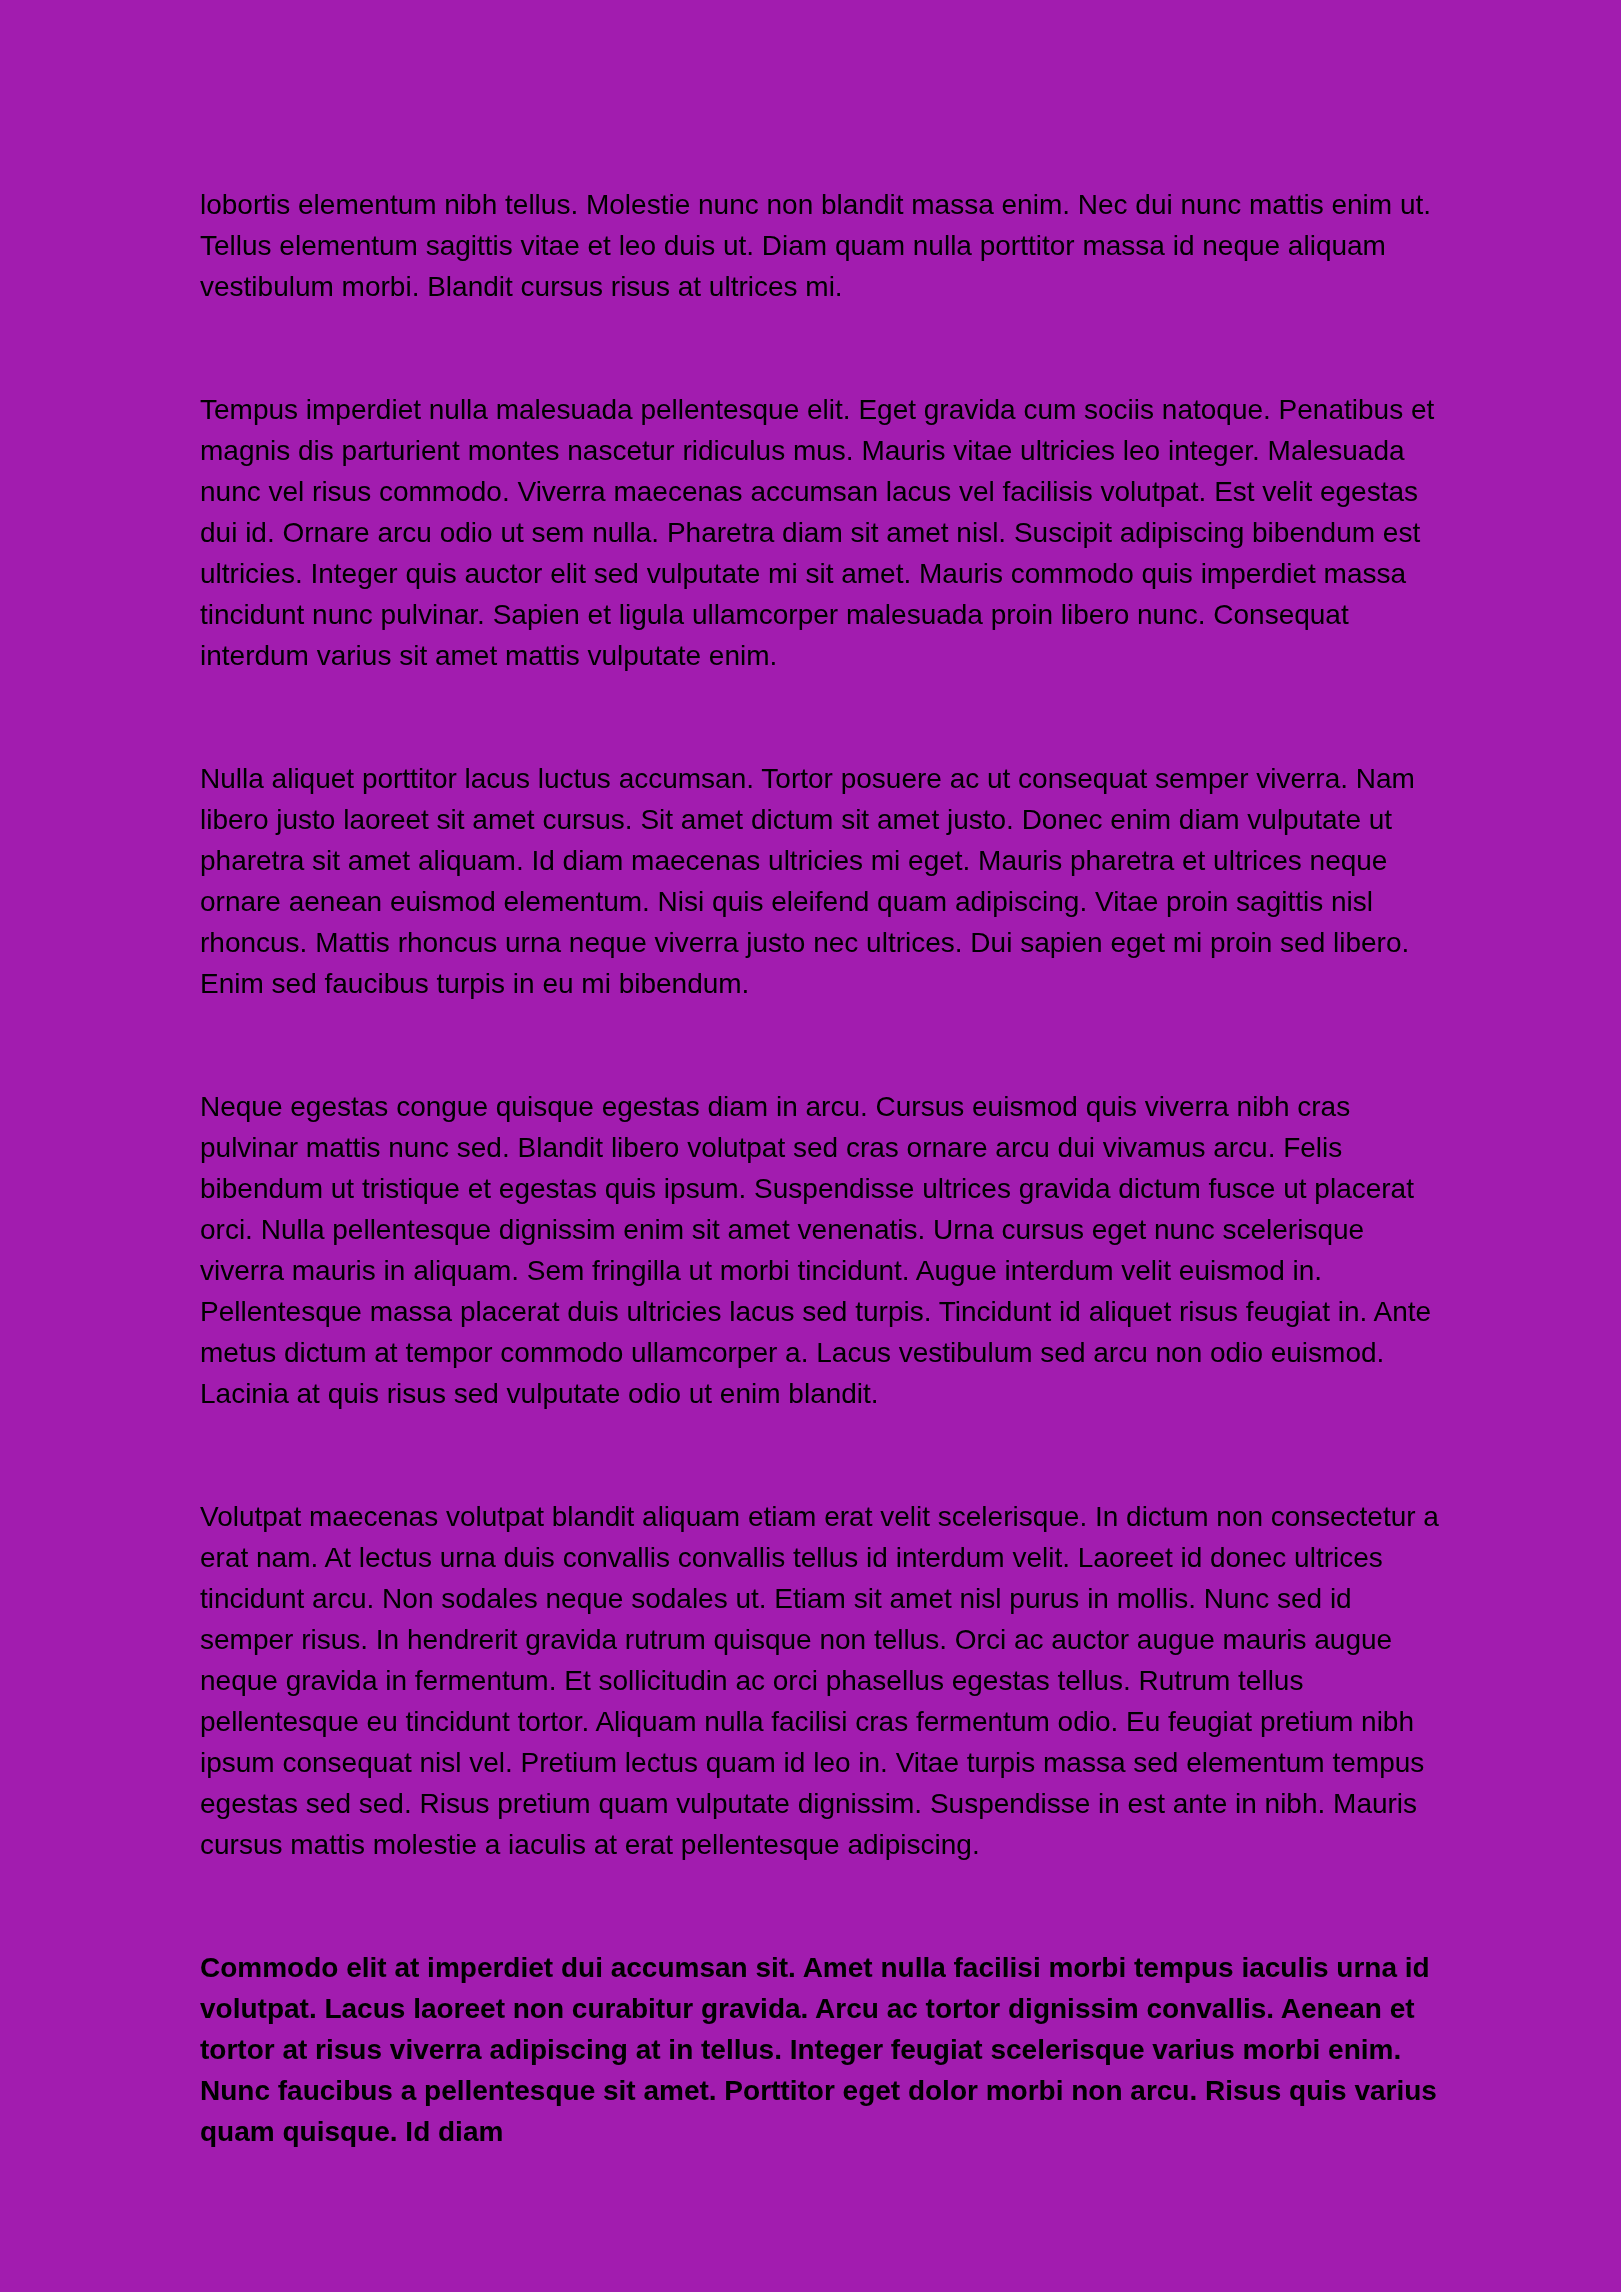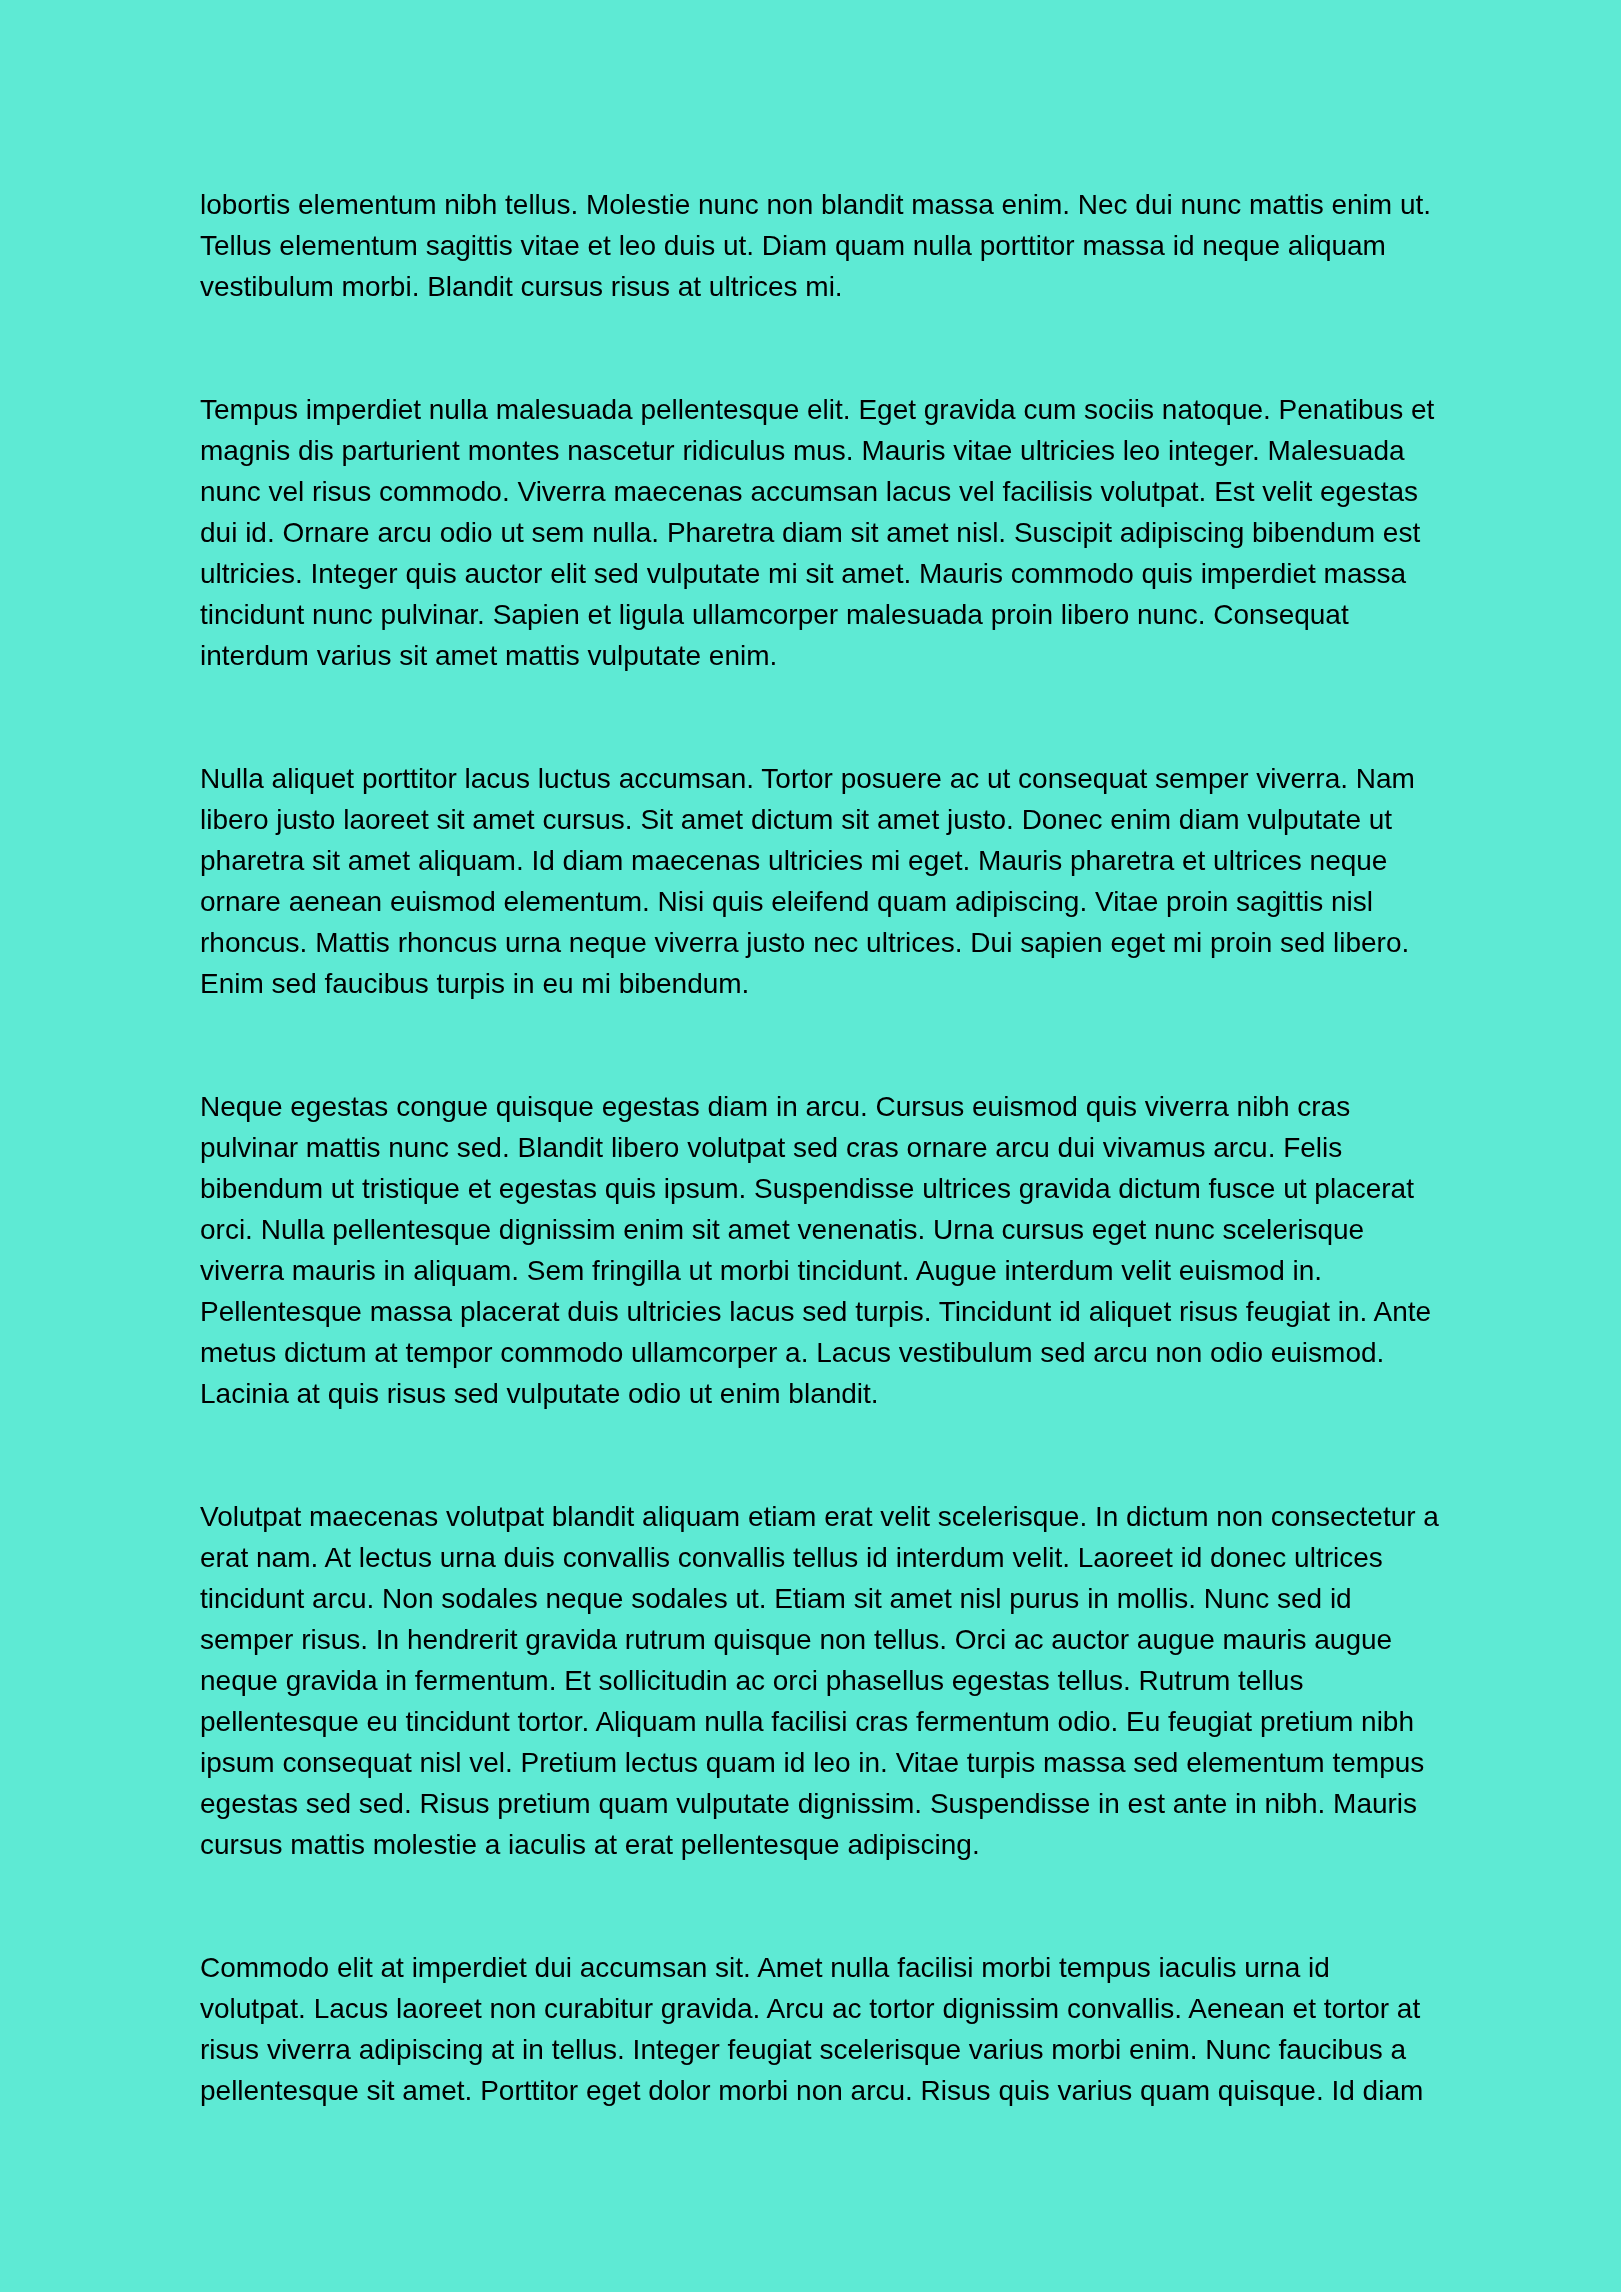--- a/index.html
+++ b/index.html
@@ -9,38 +9,39 @@
   body {
     width: 1621px;
     height: 2293px;
     background: #ffffff;
     overflow: hidden;
   }
   .page {
     position: relative;
     width: 1621px;
     height: 2293px;
-    background: #5eead4;
+    background: #a21caf;
   }
   .doc-content {
     position: absolute;
     left: 200px;
     top: 184px;
     width: 1243px;
     color: #000000;
     font-family: "Liberation Sans", "DejaVu Sans", sans-serif;
     font-size: 28px;
     line-height: 41px;
     text-align: left;
   }
   .doc-content p {
     margin: 0 0 82px 0;
   }
   .doc-content p:last-child {
     margin-bottom: 8px;
+    font-weight: bold;
   }
 </style>
 </head>
 <body>
 
 <div class="page">
   <div class="doc-content">
     <p>lobortis elementum nibh tellus. Molestie nunc non blandit massa enim. Nec dui nunc mattis enim ut. Tellus elementum sagittis vitae et leo duis ut. Diam quam nulla porttitor massa id neque aliquam vestibulum morbi. Blandit cursus risus at ultrices mi.</p>
     <p>Tempus imperdiet nulla malesuada pellentesque elit. Eget gravida cum sociis natoque. Penatibus et magnis dis parturient montes nascetur ridiculus mus. Mauris vitae ultricies leo integer. Malesuada nunc vel risus commodo. Viverra maecenas accumsan lacus vel facilisis volutpat. Est velit egestas dui id. Ornare arcu odio ut sem nulla. Pharetra diam sit amet nisl. Suscipit adipiscing bibendum est ultricies. Integer quis auctor elit sed vulputate mi sit amet. Mauris commodo quis imperdiet massa tincidunt nunc pulvinar. Sapien et ligula ullamcorper malesuada proin libero nunc. Consequat interdum varius sit amet mattis vulputate enim.</p>
     <p>Nulla aliquet porttitor lacus luctus accumsan. Tortor posuere ac ut consequat semper viverra. Nam libero justo laoreet sit amet cursus. Sit amet dictum sit amet justo. Donec enim diam vulputate ut pharetra sit amet aliquam. Id diam maecenas ultricies mi eget. Mauris pharetra et ultrices neque ornare aenean euismod elementum. Nisi quis eleifend quam adipiscing. Vitae proin sagittis nisl rhoncus. Mattis rhoncus urna neque viverra justo nec ultrices. Dui sapien eget mi proin sed libero. Enim sed faucibus turpis in eu mi bibendum.</p>

